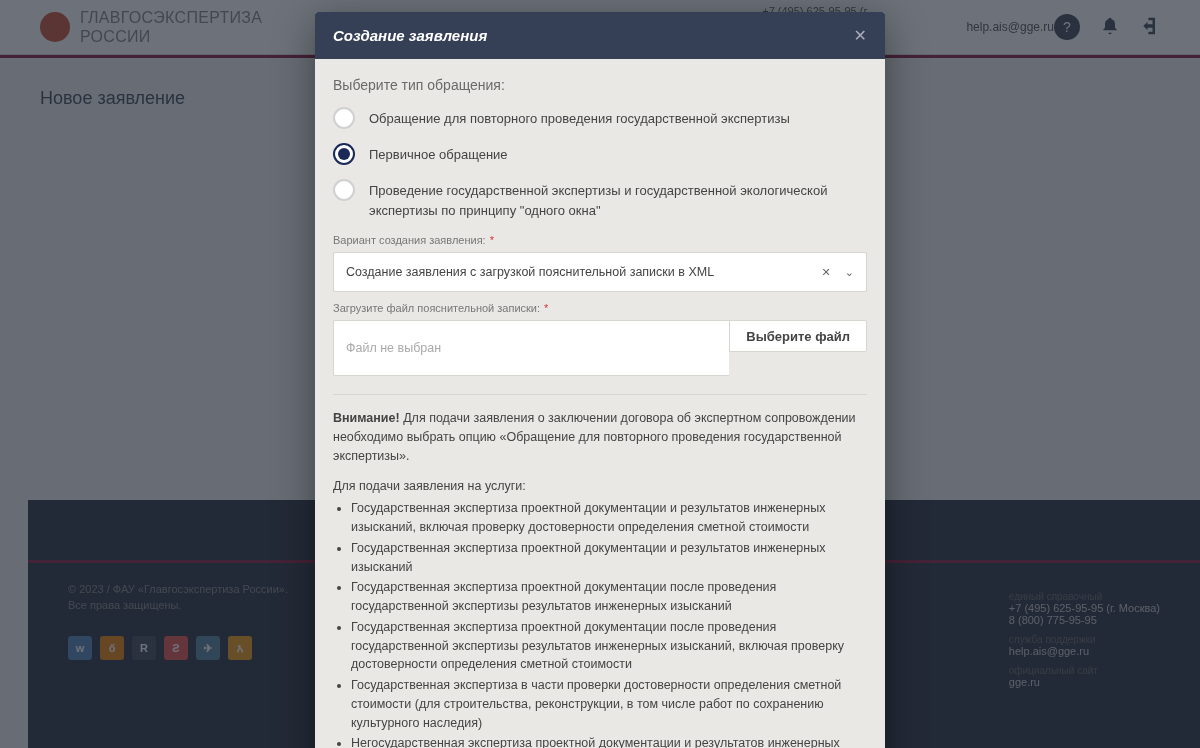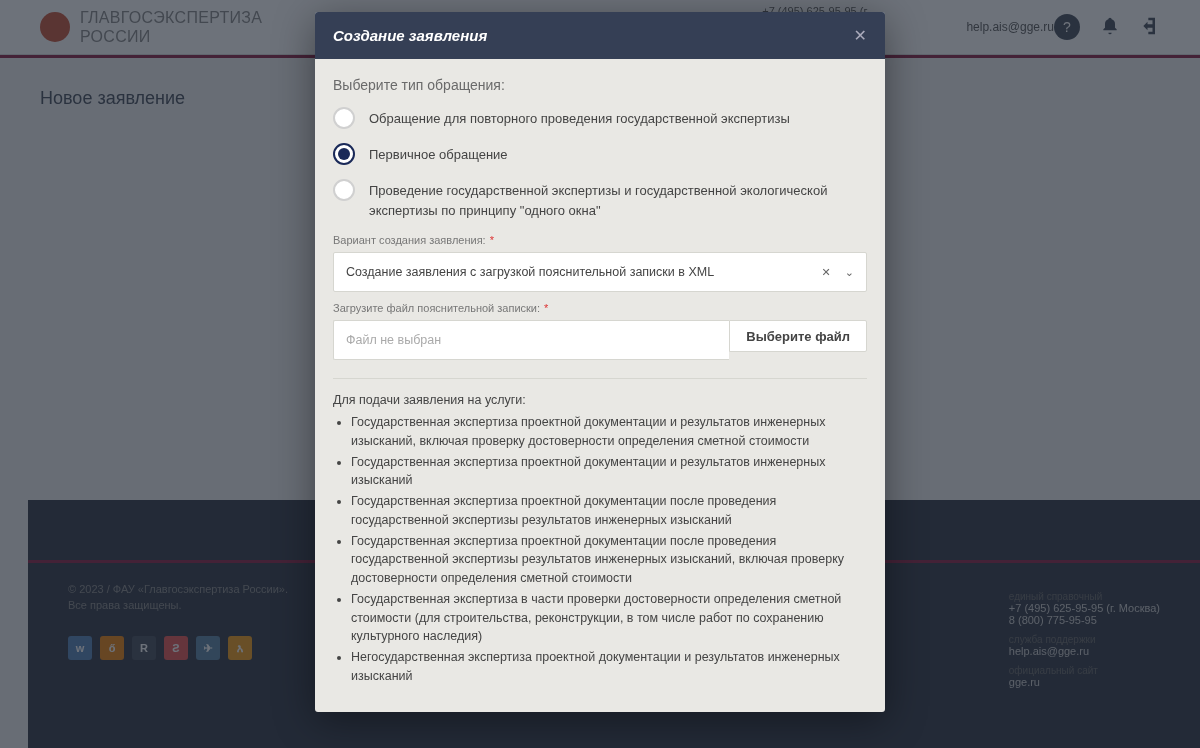--- a/index.html
+++ b/index.html
@@ -54,21 +54,21 @@
     .radio-inner { width: 12px; height: 12px; background: #1a2958; border-radius: 50%; }
     .radio-label { font-size: 13px; color: #444; line-height: 1.5; padding-top: 2px; }
 
     .field-label { font-size: 11px; color: #777; margin-top: 10px; margin-bottom: 6px; }
     .req { color: #d33; margin-left: 4px; }
 
     .select-box { background: #fff; border: 1px solid #d6d6d0; border-radius: 2px; height: 40px; display: flex; align-items: center; padding: 0 12px; font-size: 12.5px; color: #444; justify-content: space-between; cursor: pointer; }
     .select-right { display: flex; gap: 14px; align-items: center; color: #666; font-size: 11px; }
 
     .file-row { display: flex; margin-bottom: 18px; }
-    .file-input { flex: 1; background: #fff; border: 1px solid #d6d6d0; border-right: none; border-radius: 2px 0 0 2px; height: 40px; display: flex; align-items: center; padding: 0 12px; font-size: 12.5px; color: #aaa; }
+    .file-input { flex: 1; background: #fff; border: 1px solid #d6d6d0; border-right: none; border-radius: 2px 0 0 2px; height: 56px; display: flex; align-items: center; padding: 0 12px; font-size: 12.5px; color: #aaa; }
     .file-btn { background: #fff; border: 1px solid #d6d6d0; border-radius: 0 2px 2px 0; height: 32px; padding: 0 16px; font-size: 13px; color: #444; font-weight: 600; cursor: pointer; display: flex; align-items: center; }
 
     .divider { height: 1px; background: #d6d6d0; margin: 8px 0 14px 0; }
 
     .warn-text { font-size: 12.5px; line-height: 1.5; color: #444; margin-bottom: 14px; }
     .warn-text b { font-weight: 700; }
 
     .list-intro { font-size: 12.5px; color: #444; margin-bottom: 6px; }
     .services { padding-left: 18px; margin-bottom: 8px; }
     .services li { font-size: 12.5px; line-height: 1.5; color: #444; margin-bottom: 2px; }
@@ -174,20 +174,23 @@
     <div class="field-label">
       <span>Загрузите файл пояснительной записки:</span><span class="req">*</span>
     </div>
     <div class="file-row">
       <div class="file-input">Файл не выбран</div>
       <div class="file-btn">Выберите файл</div>
     </div>
 
     <div class="divider"></div>
 
+    <div class="warn-text">
+      <b>Внимание!</b><span> Для подачи заявления о заключении договора об экспертном сопровождении необходимо выбрать опцию «Обращение для повторного проведения государственной экспертизы».</span>
+    </div>
 
     <div class="list-intro">Для подачи заявления на услуги:</div>
     <ul class="services">
       <li>Государственная экспертиза проектной документации и результатов инженерных изысканий, включая проверку достоверности определения сметной стоимости</li>
       <li>Государственная экспертиза проектной документации и результатов инженерных изысканий</li>
       <li>Государственная экспертиза проектной документации после проведения государственной экспертизы результатов инженерных изысканий</li>
       <li>Государственная экспертиза проектной документации после проведения государственной экспертизы результатов инженерных изысканий, включая проверку достоверности определения сметной стоимости</li>
       <li>Государственная экспертиза в части проверки достоверности определения сметной стоимости (для строительства, реконструкции, в том числе работ по сохранению культурного наследия)</li>
       <li>Негосударственная экспертиза проектной документации и результатов инженерных изысканий</li>
 

